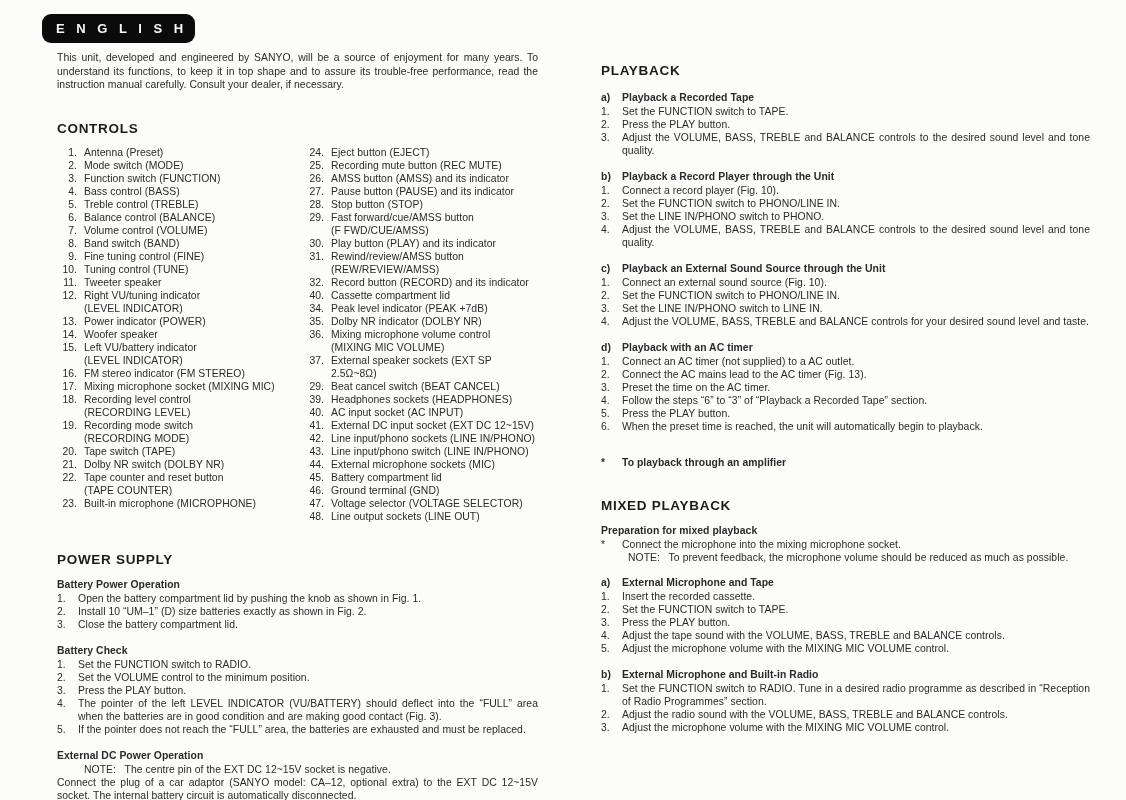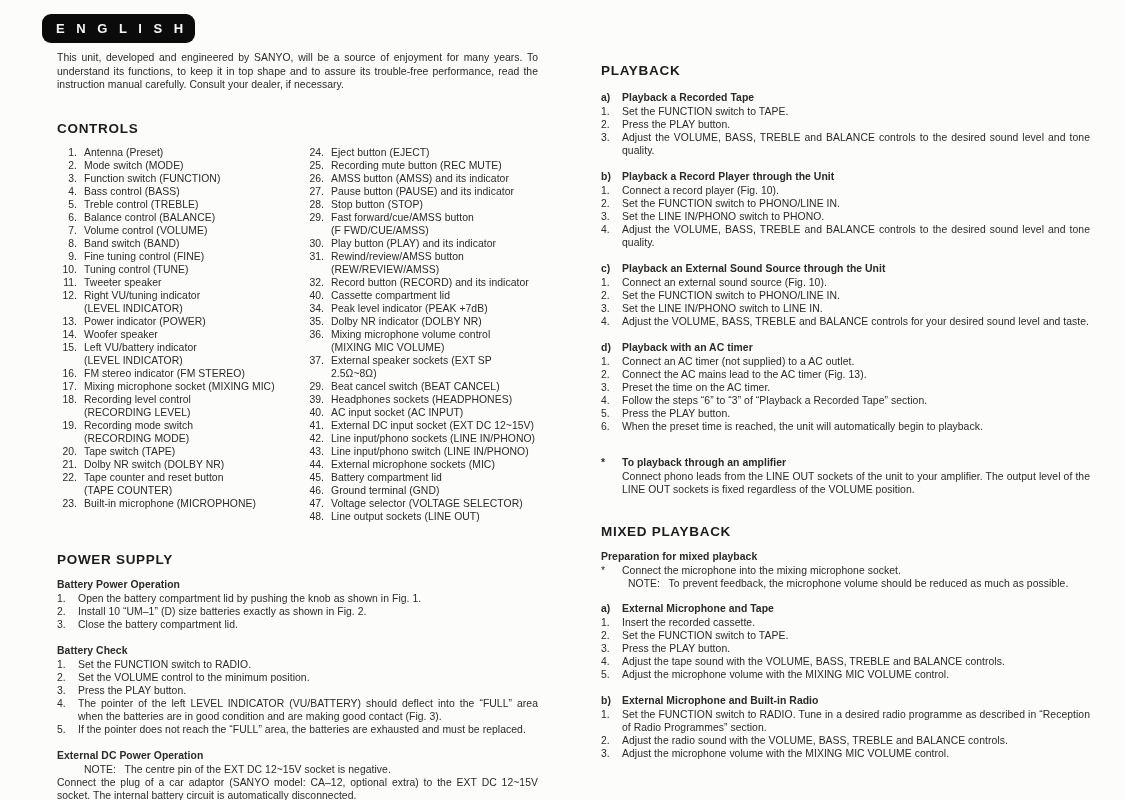--- a/index.html
+++ b/index.html
@@ -458,21 +458,20 @@
             <span class="s-num">6.</span>
             <span class="s-text">When the preset time is reached, the unit will automatically begin to playback.</span>
           </div>
         </div>
     </div>
 
     <div class="amp-note">
       <span class="s-num" style="font-weight:700">*</span>
       <div style="flex:1">
         <div class="h2">To playback through an amplifier</div>
-        <div class="amp-body">Connect phono leads from the LINE OUT sockets of the unit to your amplifier. The output level of the LINE OUT sockets is fixed regardless of the VOLUME position.</div>
       </div>
     </div>
 
     <h2 class="h1 mix-title">MIXED PLAYBACK</h2>
 
     <div class="prep-block">
       <div class="h2">Preparation for mixed playback</div>
       <div class="bullet-row">
         <span class="s-num">*</span>
         <span style="flex:1">Connect the microphone into the mixing microphone socket.</span>

